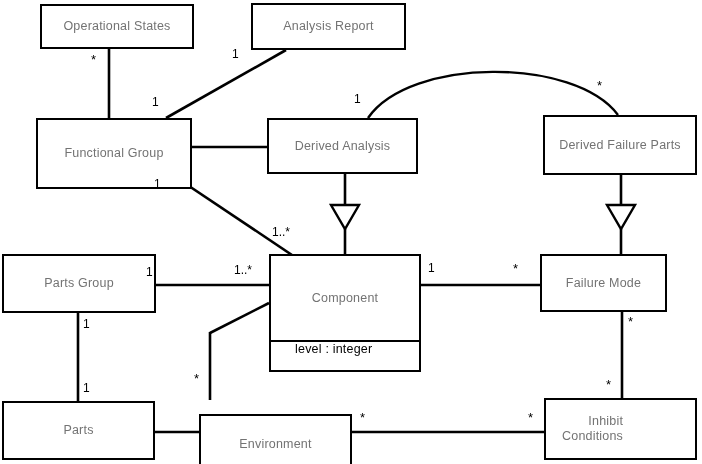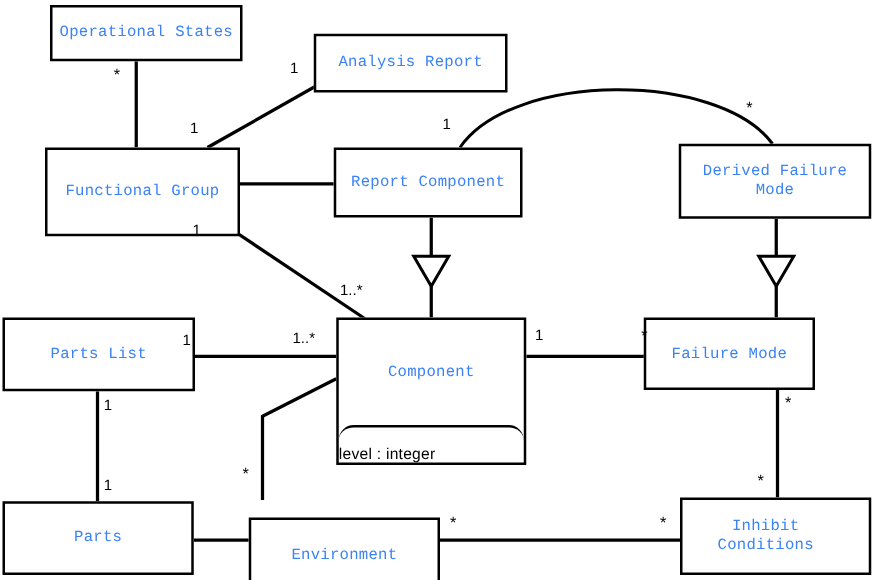--- a/index.html
+++ b/index.html
@@ -35,38 +35,36 @@
   .uml-name-compartment {
     flex: 1 1 auto;
     display: flex;
     align-items: center;
     justify-content: center;
     text-align: center;
     padding: 0 4px;
   }
   .uml-name-compartment.left-align {
     justify-content: flex-start;
-    padding-left: 28px;
-    text-align: center;
+    padding-left: 16px;
+    text-align: right;
   }
   .uml-class-name {
     font-size: 12.5px;
-    color: #3b82f6;
+    color: #737373;
     line-height: 15px;
     white-space: pre-line;
     letter-spacing: 0.2px;
-    font-family: Liberation Mono, monospace;
   }
   .uml-attr-compartment {
     border-top: 2px solid #000000;
     height: 28px;
     display: flex;
-    align-items: flex-end;
-    padding-left: 0;
-    border-radius: 12px;
+    align-items: flex-start;
+    padding-left: 24px;
   }
   .uml-attr {
     font-size: 12.5px;
     color: #000000;
     letter-spacing: 0.2px;
   }
   .mult-label {
     position: absolute;
     font-size: 12px;
     color: #000000;
@@ -118,60 +116,60 @@
 
     <line x1="622" y1="312" x2="622" y2="398" stroke="#000" stroke-width="2.6"></line>
   </svg>
 
   <div class="uml-class" style="left:40px; top:4px; width:154px; height:45px;">
     <div class="uml-name-compartment">
       <span class="uml-class-name">Operational States</span>
     </div>
   </div>
 
-  <div class="uml-class" style="left:251px; top:3px; width:155px; height:47px;margin-top:24px;">
+  <div class="uml-class" style="left:251px; top:3px; width:155px; height:47px;">
     <div class="uml-name-compartment">
       <span class="uml-class-name">Analysis Report</span>
     </div>
   </div>
 
   <div class="uml-class" style="left:36px; top:118px; width:156px; height:71px;">
     <div class="uml-name-compartment">
       <span class="uml-class-name">Functional Group</span>
     </div>
   </div>
 
   <div class="uml-class" style="left:267px; top:118px; width:151px; height:56px;">
     <div class="uml-name-compartment">
-      <span class="uml-class-name">Report Component</span>
+      <span class="uml-class-name">Derived Analysis</span>
     </div>
   </div>
 
   <div class="uml-class" style="left:543px; top:115px; width:154px; height:60px;">
     <div class="uml-name-compartment">
-      <span class="uml-class-name">Derived Failure Mode</span>
+      <span class="uml-class-name">Derived Failure Parts</span>
     </div>
   </div>
 
   <div class="uml-class" style="left:2px; top:254px; width:154px; height:59px;">
     <div class="uml-name-compartment">
-      <span class="uml-class-name">Parts List</span>
+      <span class="uml-class-name">Parts Group</span>
     </div>
   </div>
 
   <div class="uml-class" style="left:269px; top:254px; width:152px; height:118px;">
     <div class="uml-name-compartment">
       <span class="uml-class-name">Component</span>
     </div>
     <div class="uml-attr-compartment">
       <span class="uml-attr">level : integer</span>
     </div>
   </div>
 
-  <div class="uml-class" style="left:515px; top:254px; width:137px; height:58px;">
+  <div class="uml-class" style="left:540px; top:254px; width:127px; height:58px;">
     <div class="uml-name-compartment">
       <span class="uml-class-name">Failure Mode</span>
     </div>
   </div>
 
   <div class="uml-class" style="left:2px; top:401px; width:153px; height:59px;">
     <div class="uml-name-compartment">
       <span class="uml-class-name">Parts</span>
     </div>
   </div>

